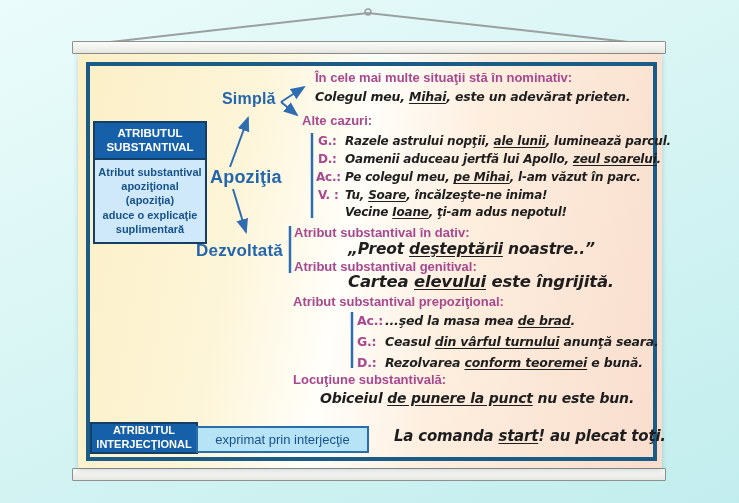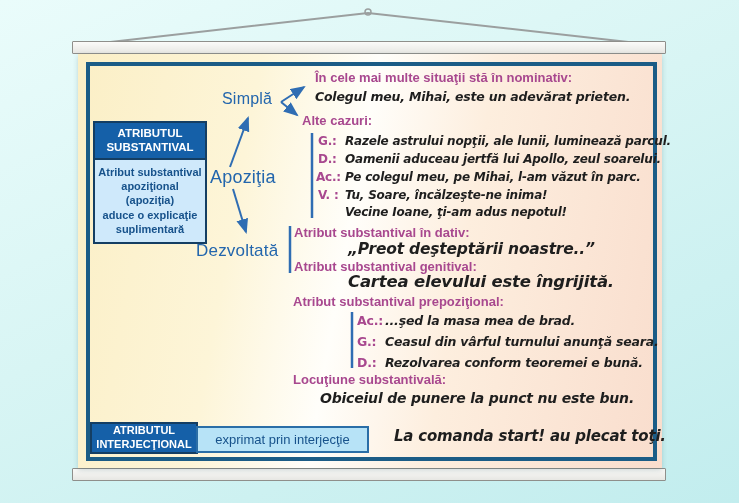--- a/index.html
+++ b/index.html
@@ -17,26 +17,26 @@
   .poster-sheet{
     position:absolute;left:78px;top:54px;width:584px;height:414px;
     background:linear-gradient(100deg,#fbefc6 0%,#fdf5d8 28%,#fffefa 46%,#fdeede 64%,#f9ddcd 100%);
     box-shadow:0 2px 5px rgba(40,80,90,.22);
   }
   .poster-border{
     position:absolute;left:86px;top:62px;width:571px;height:399px;
     border:4px solid #1b5c86;box-sizing:border-box;
   }
   .purple{color:#a8488f;font-weight:bold;font-size:13px;white-space:nowrap;}
-  .blue-label{color:#2366ad;font-weight:normal;white-space:nowrap;letter-spacing:.2px;}
+  .blue-label{color:#2366ad;font-weight:bold;white-space:nowrap;letter-spacing:.2px;}
   .ex{
     font-family:"DejaVu Sans",sans-serif;font-style:italic;font-weight:bold;
     color:#1e1e1e;white-space:nowrap;letter-spacing:-0.2px;
   }
-  .ex .un{text-underline-offset:2px;}
+  .ex .un{text-decoration:underline;text-underline-offset:2px;}
   .case-label{color:#a8488f;font-style:normal;display:inline-block;width:27px;}
   .case-label.wide{width:28px;}
   .box-substantival{
     position:absolute;left:93px;top:121px;width:114px;
     border:2px solid #143e63;background:#cfe9fb;box-sizing:border-box;
   }
   .box-head{
     background:#1560a8;color:#ffffff;font-weight:bold;font-size:11.5px;
     text-align:center;padding:3px 1px;line-height:1.25;border-bottom:2px solid #143e63;
   }

